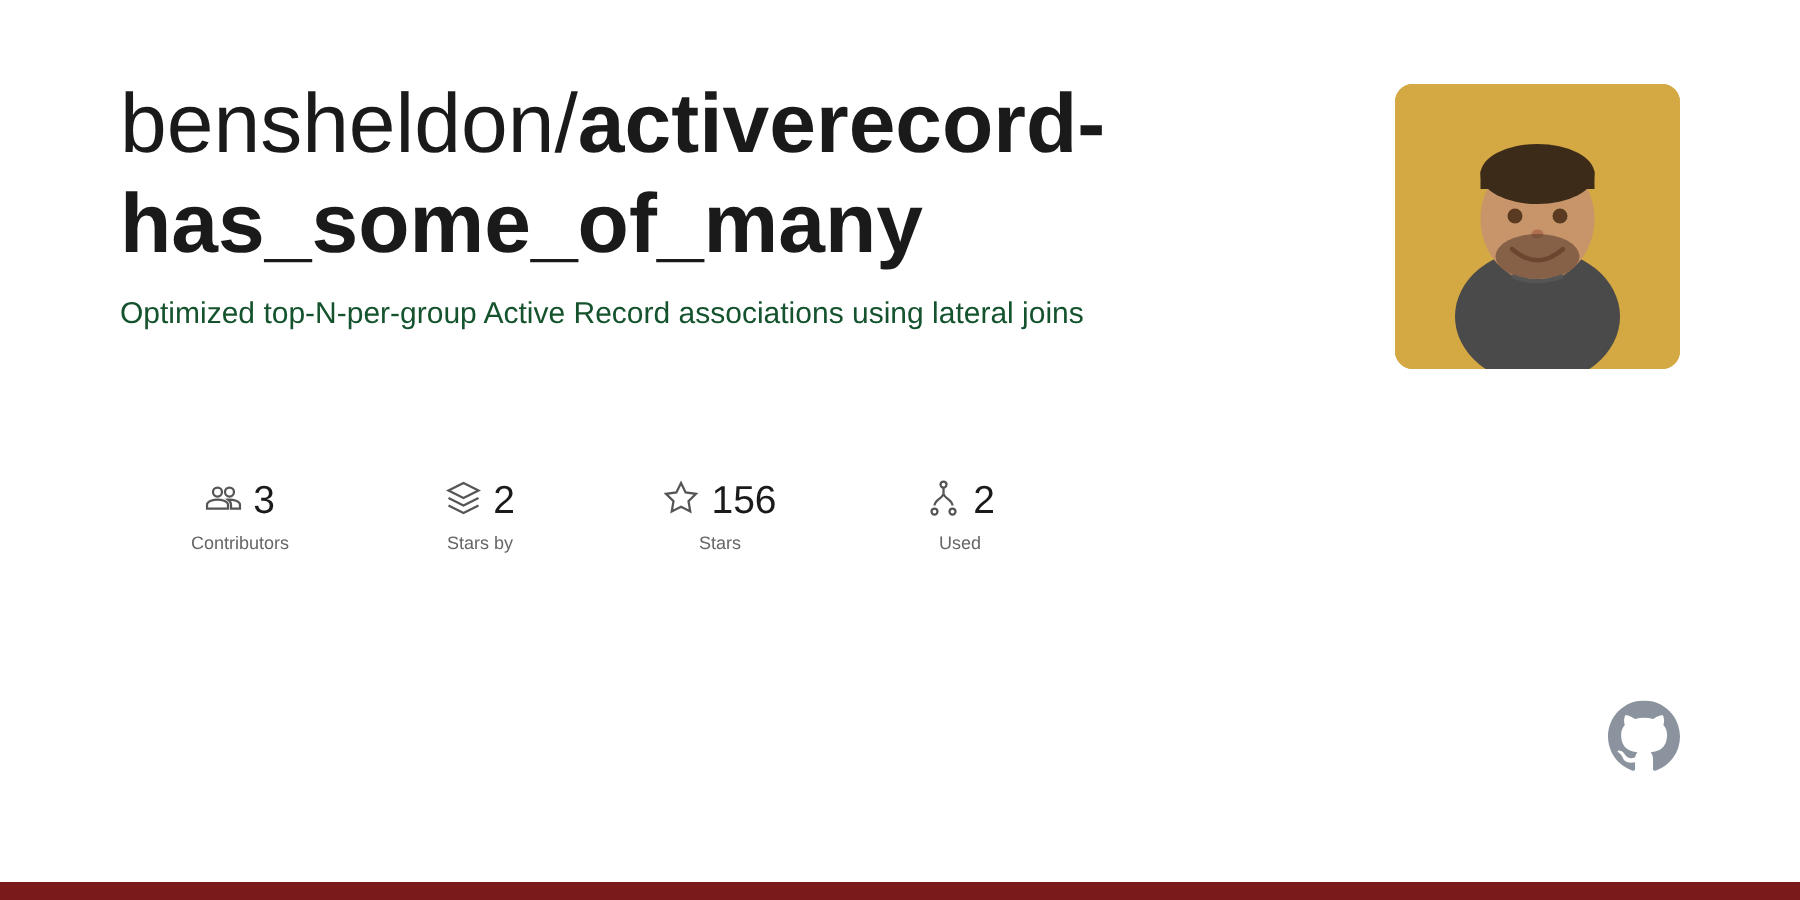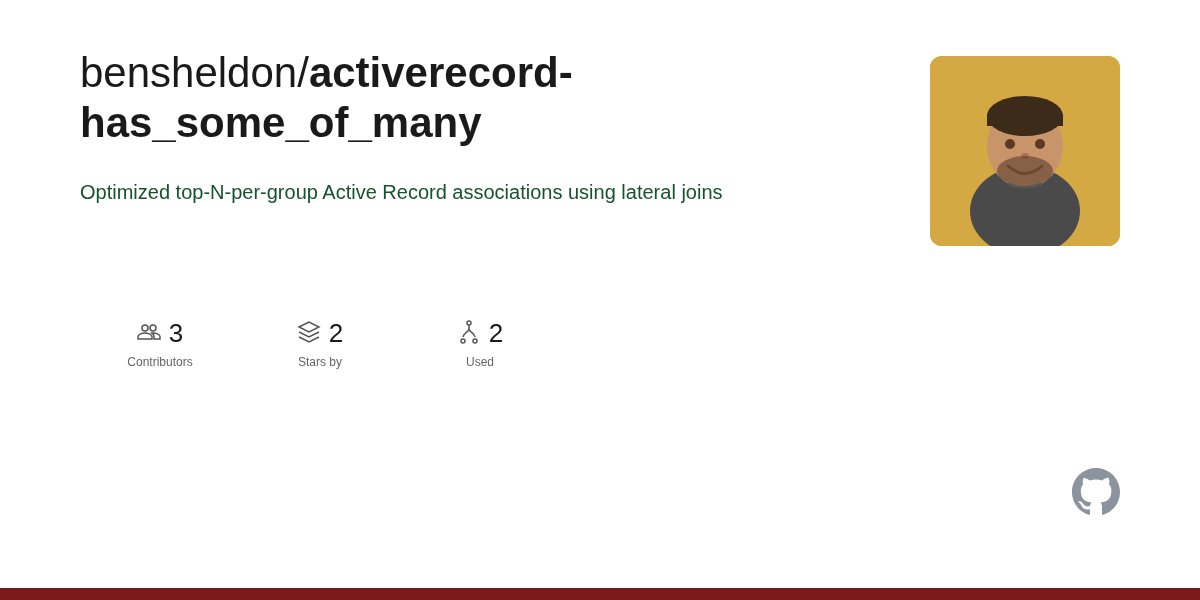--- a/index.html
+++ b/index.html
@@ -30,24 +30,24 @@
       align-items: flex-start;
       margin-bottom: 32px;
     }
 
     .title-section {
       flex: 1;
       max-width: 780px;
     }
 
     .repo-title {
-      font-size: 42px;
+      font-size: 56px;
       line-height: 1.2;
       color: #1a1a1a;
-      margin-bottom: 28px;
+      margin-bottom: 12px;
       font-weight: 400;
     }
 
     .repo-title strong {
       font-weight: 800;
     }
 
     .repo-description {
       font-size: 20px;
       color: #14532d;
@@ -212,20 +212,31 @@
             <path d="M12 2L2 7l10 5 10-5-10-5z"></path>
             <path d="M2 17l10 5 10-5"></path>
             <path d="M2 12l10 5 10-5"></path>
           </svg>
         </span>
         <span class="stat-number">2</span>
       </div>
       <span class="stat-label">Stars by</span>
     </div>
 
+    <div class="stat-item">
+      <div class="stat-top">
+        <span class="stat-icon">
+          <svg class="icon-svg" viewBox="0 0 24 24" fill="none" stroke="currentColor" stroke-width="1.5">
+            <polygon points="12 2 15.09 8.26 22 9.27 17 14.14 18.18 21.02 12 17.77 5.82 21.02 7 14.14 2 9.27 8.91 8.26 12 2"></polygon>
+          </svg>
+        </span>
+        <span class="stat-number">156</span>
+      </div>
+      <span class="stat-label">Stars</span>
+    </div>
 
     <div class="stat-item">
       <div class="stat-top">
         <span class="stat-icon">
           <svg class="icon-svg" viewBox="0 0 24 24" fill="none" stroke="currentColor" stroke-width="1.5">
             <circle cx="12" cy="3" r="2"></circle>
             <circle cx="6" cy="21" r="2"></circle>
             <circle cx="18" cy="21" r="2"></circle>
             <path d="M12 5v4"></path>
             <path d="M12 9c0 3-6 4-6 8"></path>

